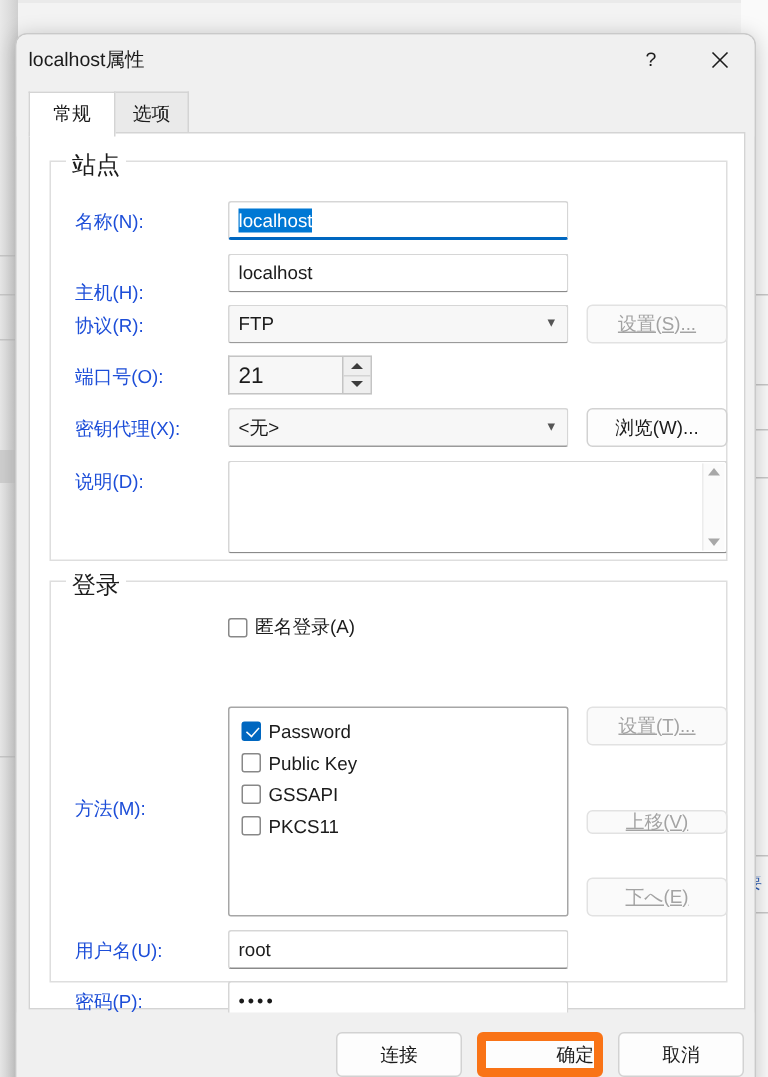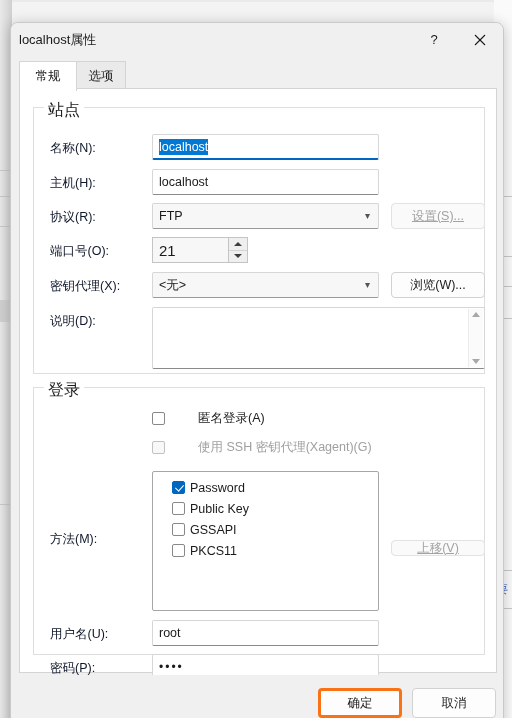--- a/index.html
+++ b/index.html
@@ -127,21 +127,21 @@
     padding: 0 4px;
     font-size: 16px;
     color: #1b1b1b;
   }
   #group-site { left: 13px; top: 18px; width: 452px; height: 267px; }
   #group-login { left: 13px; top: 298px; width: 452px; height: 268px; }
 
   .row-label {
     position: absolute;
     font-size: 12.5px;
-    color: #0f172a;
+    color: #1d4ed8;
     white-space: nowrap;
   }
 
   
   .field {
     position: absolute;
     background: #ffffff;
     border: 1px solid #d6d6d6;
     border-bottom: 1px solid #8a8a8a;
     border-radius: 2px;
@@ -268,32 +268,32 @@
     cursor: default;
     white-space: nowrap;
   }
   .btn.disabled {
     color: #a3a3a3;
     background: #fafafa;
     border-color: #e2e2e2;
     text-decoration: underline;
   }
   .btn.default {
-    border: 3px solid #f97316;
+    border: 6px solid #f97316;
+    justify-content: flex-end;
   }
 
   
   .cbrow {
     position: absolute;
     display: flex; align-items: center;
     font-size: 12.5px;
     color: #1b1b1b;
     cursor: default;
     white-space: nowrap;
-    gap: 28px;
   }
   .cbrow.disabled { color: #a0a0a0; }
   .cbox {
     width: 13px; height: 13px;
     border: 1px solid #888;
     background: #fff;
     border-radius: 2px;
     margin-right: 5px;
     flex: none;
     position: relative;
@@ -312,21 +312,21 @@
     border-width: 0 1.6px 1.6px 0;
     transform: rotate(42deg);
   }
 
   
   .listbox {
     position: absolute;
     background: #ffffff;
     border: 1px solid #a6a6a6;
     border-radius: 2px;
-    padding: 5px 0 0 11px;
+    padding: 5px 0 0 0;
     overflow: hidden;
   }
   .listitem {
     height: 21px;
     display: flex; align-items: center;
     padding-left: 8px;
     font-size: 12.5px;
     color: #1b1b1b;
     cursor: default;
   }
@@ -386,21 +386,21 @@
   <div class="tabpage">
 
     <div class="group" id="group-site">
       <span class="group-title">站点</span>
 
       <span class="row-label" style="left:16px; top:32px">名称(N):</span>
       <div class="field focused" style="left:118px; top:26px; width:227px; height:26px">
         <span class="sel-text">localhost</span>
       </div>
 
-      <span class="row-label" style="left:16px; top:67px">主机(H):</span>
+      <span class="row-label" style="left:16px; top:79px">主机(H):</span>
       <div class="field" style="left:118px; top:61px; width:227px; height:26px">
         <span>localhost</span>
       </div>
 
       <span class="row-label" style="left:16px; top:101px">协议(R):</span>
       <div class="combo" style="left:118px; top:95px; width:227px; height:26px">
         <span>FTP</span>
         <span class="chev">▾</span>
       </div>
       <div class="btn disabled" style="left:357px; top:95px; width:94px; height:26px">
@@ -441,24 +441,20 @@
     </div>
 
     <div class="group" id="group-login">
       <span class="group-title">登录</span>
 
       <div class="cbrow" style="left:118px; top:22px">
         <span class="cbox"></span>
         <span>匿名登录(A)</span>
       </div>
 
-      <div class="cbrow disabled" style="left:118px; top:51px">
-        <span class="cbox"></span>
-        <span>使用 SSH 密钥代理(Xagent)(G)</span>
-      </div>
 
       <span class="row-label" style="left:16px; top:143px">方法(M):</span>
       <div class="listbox" style="left:118px; top:83px; width:227px; height:140px">
         <div class="listitem">
           <span class="cbox checked"></span>
           <span>Password</span>
         </div>
         <div class="listitem">
           <span class="cbox"></span>
           <span>Public Key</span>
@@ -466,38 +462,47 @@
         <div class="listitem">
           <span class="cbox"></span>
           <span>GSSAPI</span>
         </div>
         <div class="listitem">
           <span class="cbox"></span>
           <span>PKCS11</span>
         </div>
       </div>
 
+      <div class="btn disabled" style="left:357px; top:83px; width:94px; height:26px">
+        <span>设置(T)...</span>
+      </div>
       <div class="btn disabled" style="left:357px; top:152px; width:94px; height:16px">
         <span>上移(V)</span>
+      </div>
+      <div class="btn disabled" style="left:357px; top:197px; width:94px; height:26px">
+        <span>下へ(E)</span>
       </div>
 
       <span class="row-label" style="left:16px; top:238px">用户名(U):</span>
       <div class="field" style="left:118px; top:232px; width:227px; height:26px">
         <span>root</span>
       </div>
 
       <span class="row-label" style="left:16px; top:272px">密码(P):</span>
       <div class="field" style="left:118px; top:266px; width:227px; height:26px">
         <span class="dots">••••</span>
       </div>
     </div>
 
   </div>
 
   <div class="footer">
+    <div class="btn" style="left:213px; top:13px; width:84px; height:30px">
+      <span>连接</span>
+    </div>
     <div class="btn default" style="left:307px; top:13px; width:84px; height:30px">
       <span>确定</span>
     </div>
     <div class="btn" style="left:401px; top:13px; width:84px; height:30px">
       <span>取消</span>
     </div>
   </div>
 
 </div>
 

